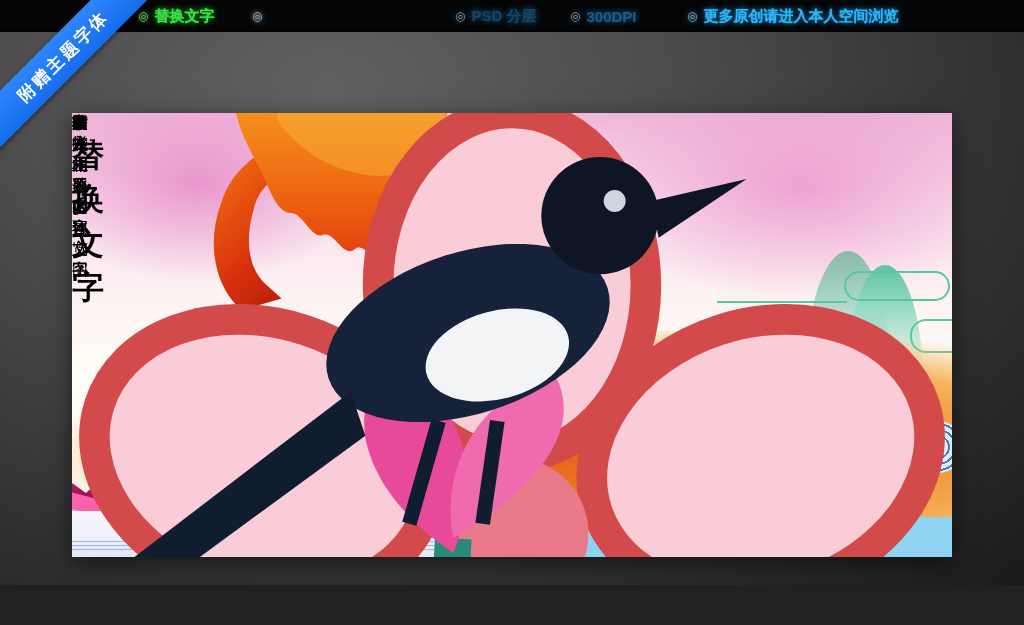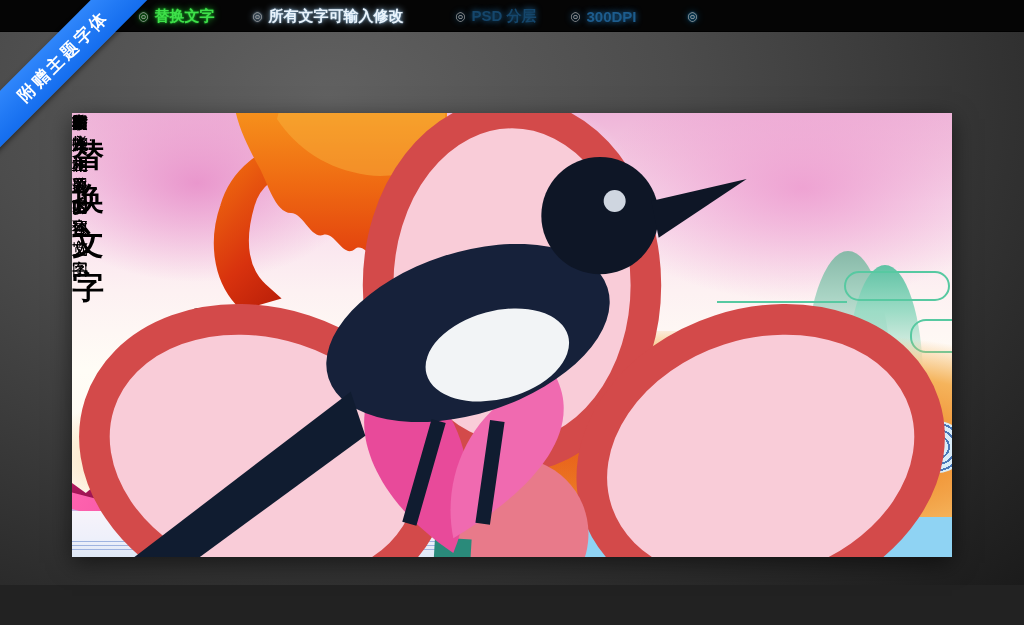--- a/index.html
+++ b/index.html
@@ -222,32 +222,32 @@
 
 <div id="screen">
 
   <div class="topbar">
     <div class="item it1">
       <span class="bullet">◎</span>
       <span>替换文字</span>
     </div>
     <div class="item it2">
       <span class="bullet">◎</span>
-      <span>所有文字可输入修改</span>
     </div>
     <div class="item it3">
       <span class="bullet">◎</span>
       <span>PSD 分层</span>
     </div>
     <div class="item it4">
       <span class="bullet">◎</span>
       <span>300DPI</span>
     </div>
     <div class="item it5">
       <span class="bullet">◎</span>
+      <span>更多原创请进入本人空间浏览</span>
     </div>
   </div>
 
   <div class="ribbon-wrap">
     <div class="ribbon">
       <span>附赠主题字体</span>
     </div>
   </div>
 
   <div class="stage">

